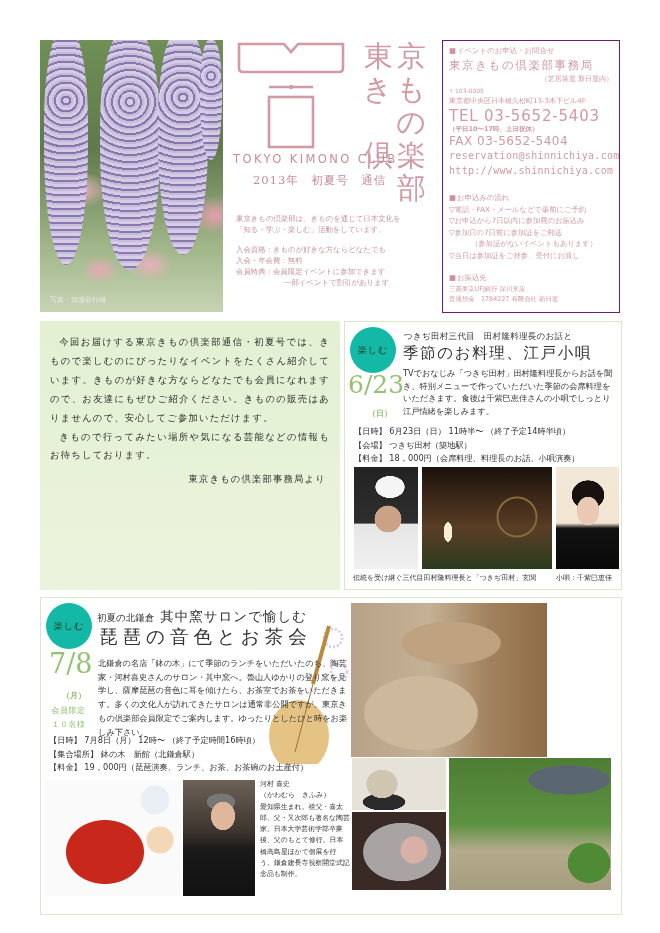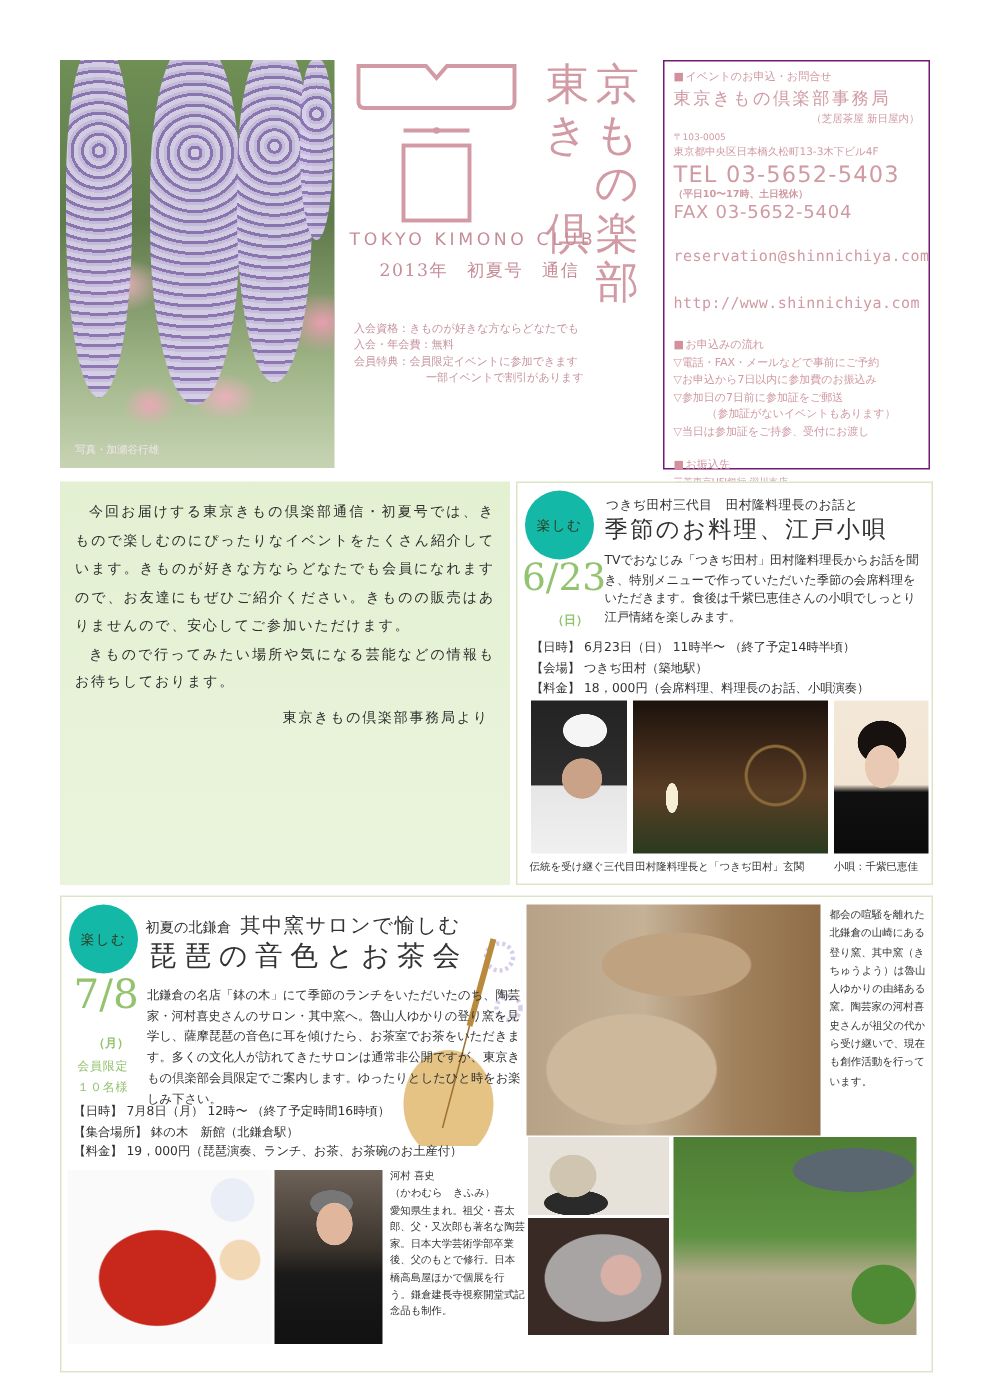--- a/index.html
+++ b/index.html
@@ -35,21 +35,21 @@
   #contact { left: 442px; top: 40px; width: 178px; height: 273px; border: 1px solid #701a75; padding: 5px 6px; color: #d09aa3; }
   #contact .head { font-size: 7.4px; }
   #contact .head::before, #flow .head::before, #bank .head::before { content: "■"; color: #d58f9c; margin-right: 1px; }
   #contact .office { font-size: 11.5px; letter-spacing: 1.6px; margin-top: 2px; }
   #contact .sub { font-size: 7px; text-align: right; margin-top: 1px; }
   #contact .zip { font-size: 6px; margin-top: 3px; }
   #contact .addr { font-size: 7px; margin-top: 0; }
   #contact .tel { font-size: 15px; margin-top: 1px; letter-spacing: .8px; }
   #contact .hours { font-size: 6.5px; text-align: left; font-weight: bold; }
   #contact .fax { font-size: 12px; margin-top: 0; letter-spacing: .5px; }
-  #contact .mono { font-family: "DejaVu Sans Mono", monospace; font-size: 10px; letter-spacing: .3px; line-height: 15px; margin-top: 16px; }
+  #contact .mono { font-family: "DejaVu Sans Mono", monospace; font-size: 10px; letter-spacing: .3px; line-height: 15px; }
   #flow { margin-top: 14px; font-size: 7.3px; line-height: 11.5px; }
   #flow .center { padding-left: 22px; }
   #bank { margin-top: 12px; font-size: 7.3px; line-height: 10.5px; }
   #bank .small { font-size: 6.4px; }
 
   
   #greeting { left: 40px; top: 321px; width: 300px; height: 269px;
     background: linear-gradient(180deg, #e3f0d2 0%, #eaf4dc 100%); padding: 12px 10px 0 10px;
     font-family: "DejaVu Serif", serif; font-size: 9.3px; line-height: 18.9px; color: #2d2d2d; letter-spacing: 1.2px; }
   #greeting p { text-indent: 1em; text-align: justify; }
@@ -146,20 +146,24 @@
 </svg>
 <div id="logo-title" class="abs">
   <div>東京</div>
   <div>きもの</div>
   <div>倶楽部</div>
 </div>
 <div id="logo-en" class="abs">TOKYO KIMONO CLUB</div>
 <div id="issue-line" class="abs">2013年　初夏号　通信</div>
 
 <div id="about" class="abs">
+  <p>
+    <span>東京きもの倶楽部は、きものを通じて日本文化を</span><br>
+    <span>「知る・学ぶ・楽しむ」活動をしています。</span>
+  </p>
   <div>入会資格：きものが好きな方ならどなたでも</div>
   <div>入会・年会費：無料</div>
   <div>会員特典：会員限定イベントに参加できます</div>
   <div class="indent">一部イベントで割引があります</div>
 </div>
 
 <div id="contact" class="abs">
   <div class="head">イベントのお申込・お問合せ</div>
   <div class="office">東京きもの倶楽部事務局</div>
   <div class="sub">（芝居茶屋 新日屋内）</div>
@@ -234,21 +238,20 @@
   </svg>
 
   <div id="e2-desc">北鎌倉の名店「鉢の木」にて季節のランチをいただいたのち、陶芸家・河村喜史さんのサロン・其中窯へ。魯山人ゆかりの登り窯を見学し、薩摩琵琶の音色に耳を傾けたら、お茶室でお茶をいただきます。多くの文化人が訪れてきたサロンは通常非公開ですが、東京きもの倶楽部会員限定でご案内します。ゆったりとしたひと時をお楽しみ下さい。</div>
   <div id="e2-details">
     <div>【日時】 7月8日（月） 12時〜 （終了予定時間16時頃）</div>
     <div>【集合場所】 鉢の木　新館（北鎌倉駅）</div>
     <div>【料金】 19，000円（琵琶演奏、ランチ、お茶、お茶碗のお土産付）</div>
   </div>
 
   <div id="e2-kiln" class="photo"></div>
-  <div id="e2-kiln-text">都会の喧騒を離れた北鎌倉の山崎にある登り窯、其中窯（きちゅうよう）は魯山人ゆかりの由緒ある窯。陶芸家の河村喜史さんが祖父の代から受け継いで、現在も創作活動を行っています。</div>
   <div id="e2-food" class="photo"></div>
   <div id="e2-man" class="photo"></div>
   <div id="e2-profile">
     <div>河村 喜史</div>
     <div>（かわむら　きふみ）</div>
     <div>愛知県生まれ。祖父・喜太郎、父・又次郎も著名な陶芸家。日本大学芸術学部卒業後、父のもとで修行。日本橋高島屋ほかで個展を行う。鎌倉建長寺視察開堂式記念品も制作。</div>
   </div>
   <div id="e2-cup" class="photo"></div>
   <div id="e2-wagashi" class="photo"></div>
   <div id="e2-garden" class="photo"></div>

